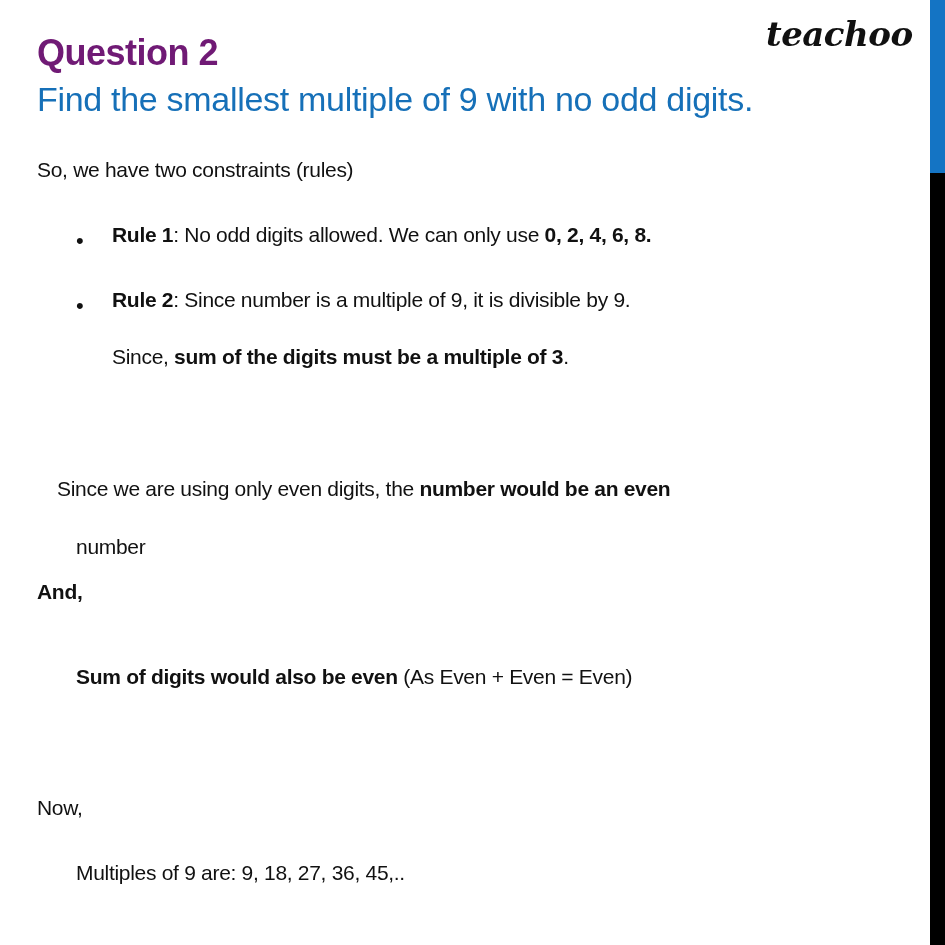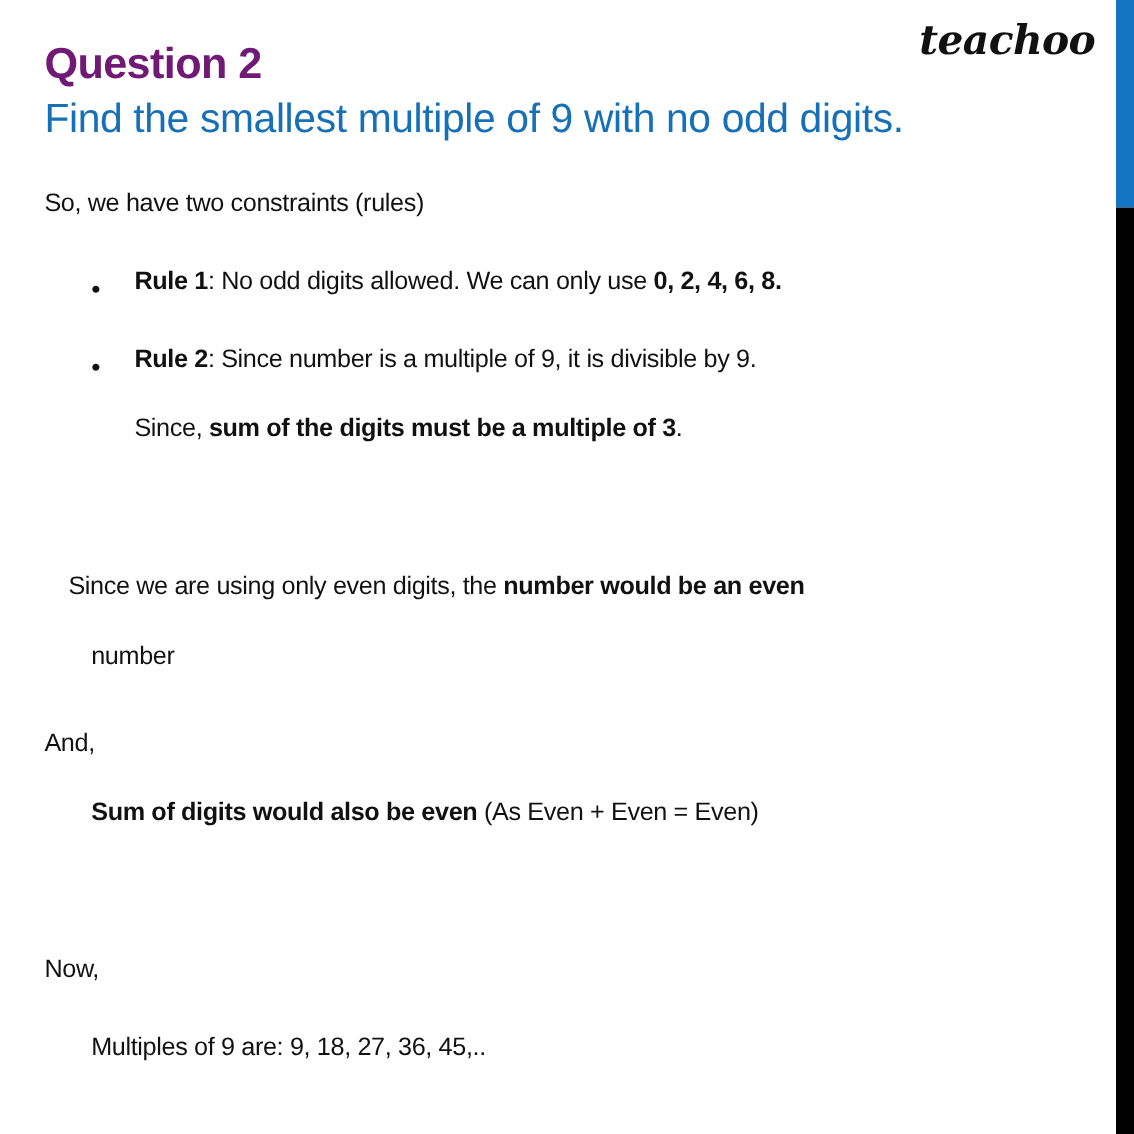--- a/index.html
+++ b/index.html
@@ -42,21 +42,21 @@
 </div>
 <div class="line" style="left:112px; top:345px;">
   <span>Since, </span><span class="b">sum of the digits must be a multiple of 3</span><span>.</span>
 </div>
 
 <div class="line" style="left:37px; top:477px;margin-left:20px;">
   <span>Since we are using only even digits, the </span><span class="b">number would be an even</span>
 </div>
 <div class="line" style="left:76px; top:535px;">number</div>
 
-<div class="line" style="left:37px; top:608px;">And,</div>
+<div class="line" style="left:37px; top:580px;font-weight:bold;">And,</div>
 
 <div class="line" style="left:76px; top:665px;">
   <span class="b">Sum of digits would also be even</span><span> (As Even + Even = Even)</span>
 </div>
 
 <div class="line" style="left:37px; top:796px;text-align:right;">Now,</div>
 
 <div class="line" style="left:76px; top:861px;">Multiples of 9 are: 9, 18, 27, 36, 45,..</div>
 
 </body></html>

